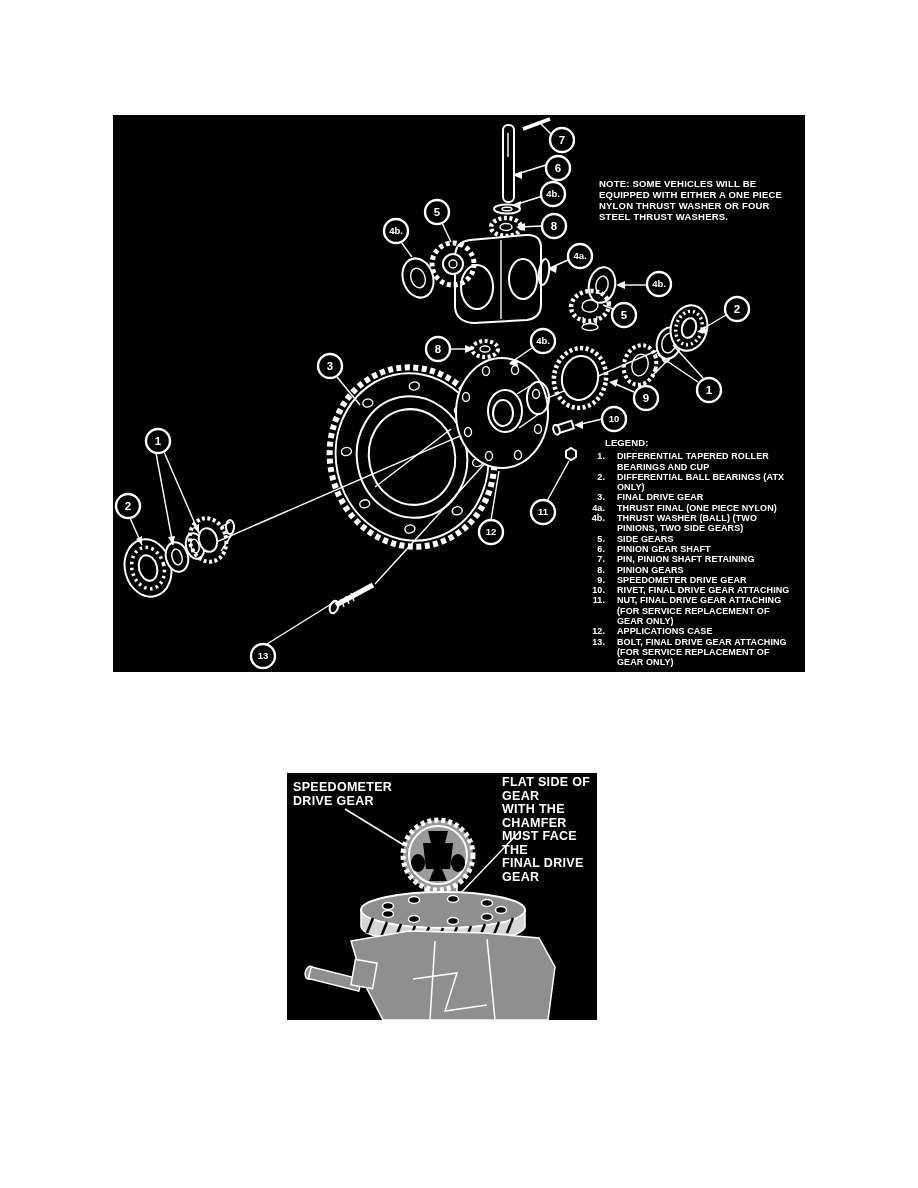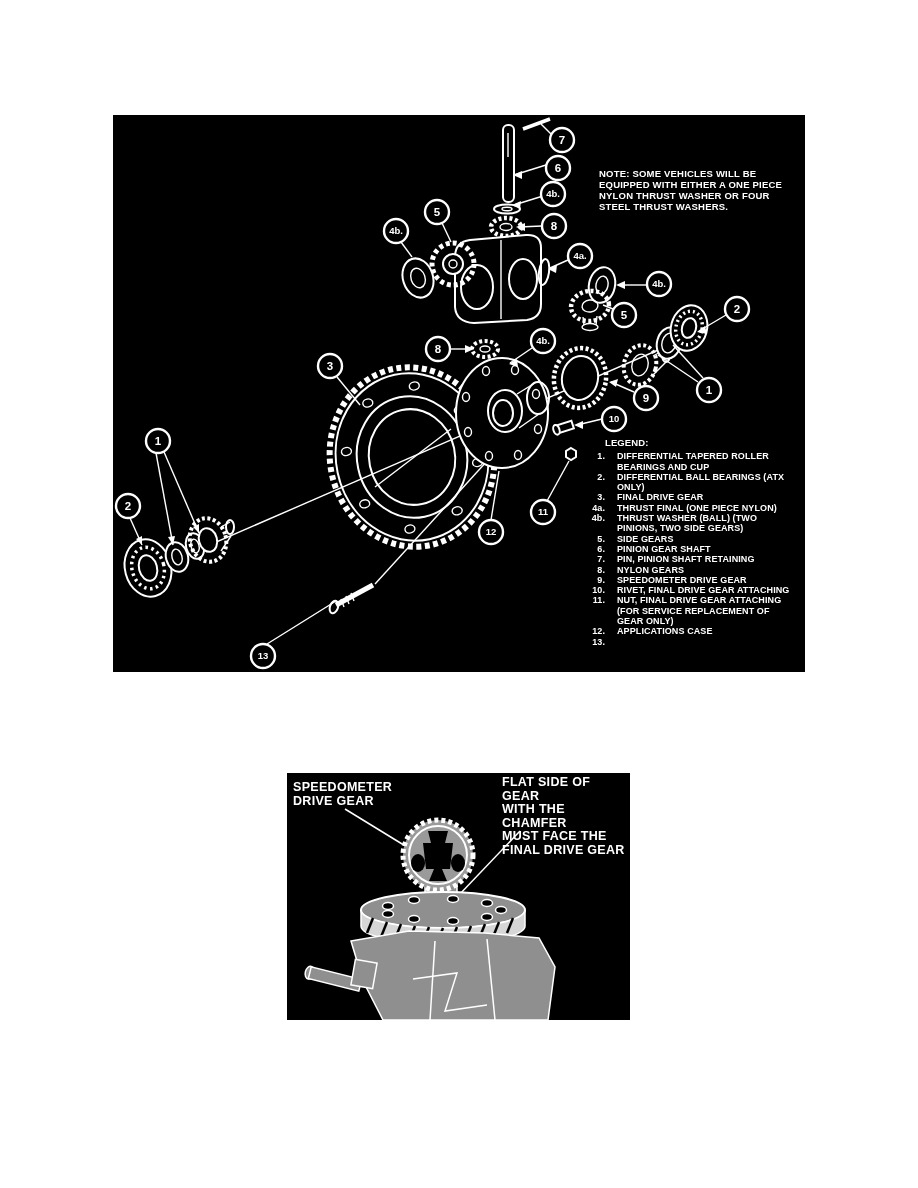--- a/index.html
+++ b/index.html
@@ -2,28 +2,28 @@
 <html><head>
 <meta charset="utf-8">
 <style>
   html,body{margin:0;padding:0;}
   body{
     width:918px;height:1188px;background:#ffffff;position:relative;
     font-family:"Liberation Sans",sans-serif;overflow:hidden;
   }
   .fig{position:absolute;background:#000;}
   .fig1{left:113px;top:115px;width:692px;height:557px;}
-  .fig2{left:287px;top:773px;width:343px;height:247px;}
+  .fig2{left:287px;top:773px;width:310px;height:247px;}
   .fig svg{position:absolute;left:0;top:0;}
   .note{
     position:absolute;color:#fff;font-weight:bold;font-size:9.5px;line-height:11px;
     letter-spacing:.2px;white-space:pre-line;
   }
   .note-left{left:83px;top:100px;}
-  .note-right{left:486px;top:53px;}
+  .note-right{left:486px;top:63px;}
   .legend{
     position:absolute;left:474px;top:323px;width:205px;color:#fff;font-weight:bold;
     font-size:9px;line-height:10.3px;letter-spacing:.1px;
   }
   .legend-title{margin:0 0 3px 18px;font-size:9.5px;}
   .leg-row{display:flex;}
   .leg-num{width:18px;text-align:right;padding-right:4px;flex:none;}
   .leg-text{flex:1;margin-left:8px;}
   .lbl{
     position:absolute;color:#fff;font-weight:bold;font-size:12.5px;line-height:13.5px;
@@ -363,40 +363,41 @@
     <div class="leg-row">
         <span class="leg-num">6.</span>
         <span class="leg-text">PINION GEAR SHAFT</span>
       </div>
     <div class="leg-row">
         <span class="leg-num">7.</span>
         <span class="leg-text">PIN, PINION SHAFT RETAINING</span>
       </div>
     <div class="leg-row">
         <span class="leg-num">8.</span>
-        <span class="leg-text">NYLON GEARS</span>
+        <span class="leg-text">PINION GEARS</span>
       </div>
     <div class="leg-row">
         <span class="leg-num">9.</span>
         <span class="leg-text">SPEEDOMETER DRIVE GEAR</span>
       </div>
     <div class="leg-row">
         <span class="leg-num">10.</span>
         <span class="leg-text">RIVET, FINAL DRIVE GEAR ATTACHING</span>
       </div>
     <div class="leg-row">
         <span class="leg-num">11.</span>
         <span class="leg-text">NUT, FINAL DRIVE GEAR ATTACHING (FOR SERVICE REPLACEMENT OF GEAR ONLY)</span>
       </div>
     <div class="leg-row">
         <span class="leg-num">12.</span>
         <span class="leg-text">APPLICATIONS CASE</span>
       </div>
     <div class="leg-row">
         <span class="leg-num">13.</span>
+        <span class="leg-text">BOLT, FINAL DRIVE GEAR ATTACHING (FOR SERVICE REPLACEMENT OF GEAR ONLY)</span>
       </div>
   </div>
 </div>
 
 <div class="fig fig2">
   <svg width="343" height="247" viewBox="0 0 343 247">
 
     <line x1="58" y1="36" x2="120" y2="74" class="ln2"></line>
     <line x1="233" y1="58" x2="172" y2="122" class="ln2"></line>
 

